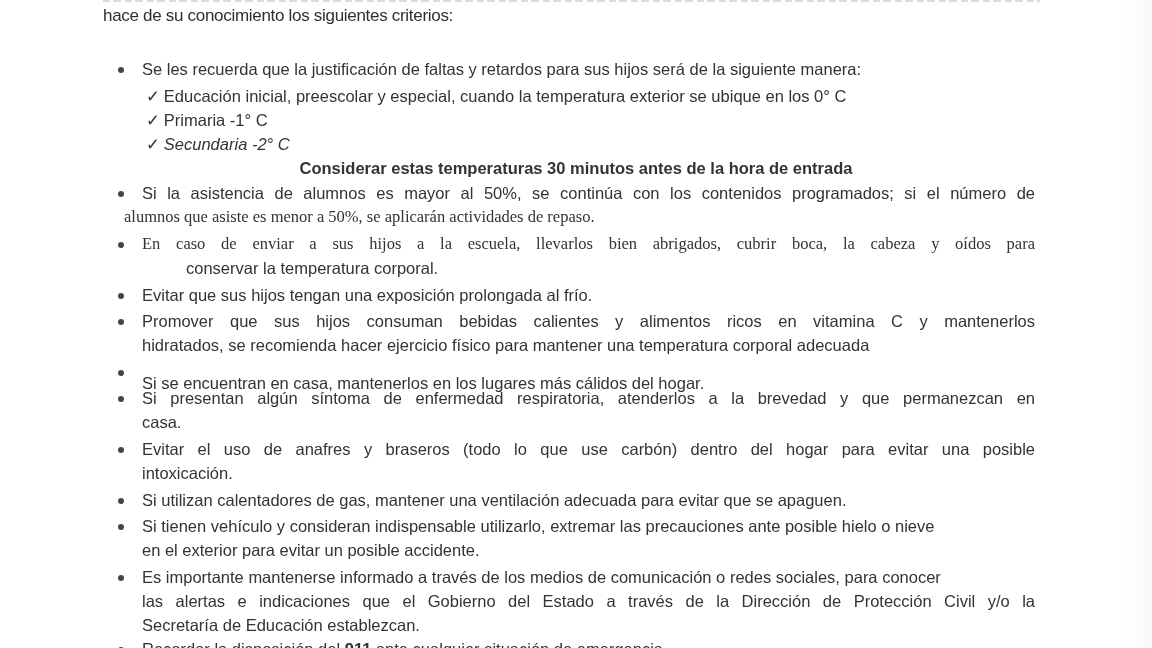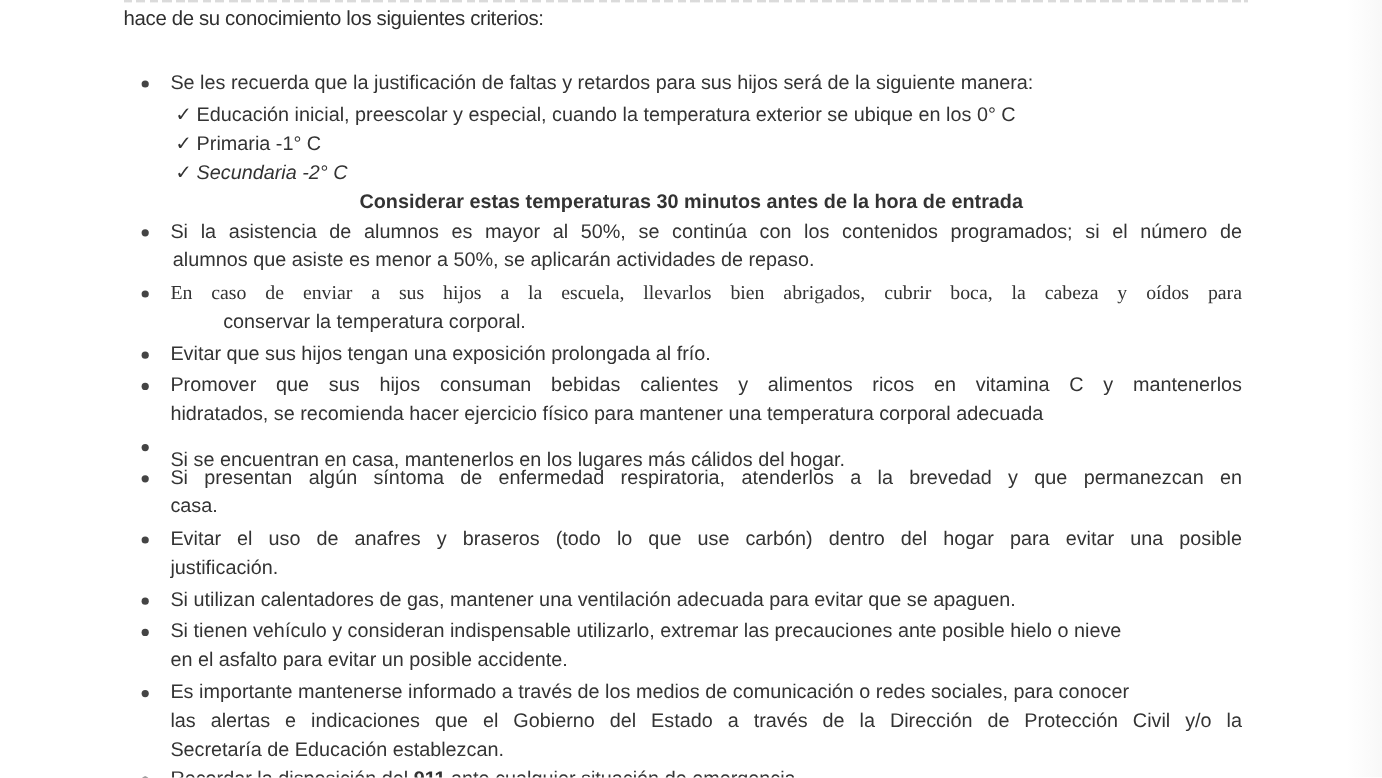--- a/index.html
+++ b/index.html
@@ -106,21 +106,21 @@
       <span class="check">✓</span><span>Primaria -1° C</span>
     </div>
     <div class="line" style="left:146px; top:133px;font-style:italic;">
       <span class="check">✓</span><span>Secundaria -2° C</span>
     </div>
 
     <div class="center-bold" style="top:157px;">Considerar estas temperaturas 30 minutos antes de la hora de entrada</div>
 
     <span class="bullet" style="left:118px; top:191px;"></span>
     <div class="line justify" style="left:142px; top:182px;">Si la asistencia de alumnos es mayor al 50%, se continúa con los contenidos programados; si el número de</div>
-    <div class="line" style="left:144px; top:206px;">alumnos que asiste es menor a 50%, se aplicarán actividades de repaso.</div>
+    <div class="line" style="left:124px; top:206px;font-family:Liberation Serif, serif;">alumnos que asiste es menor a 50%, se aplicarán actividades de repaso.</div>
 
     <span class="bullet" style="left:118px; top:242px;"></span>
     <div class="line justify" style="left:142px; top:233px;font-family:Liberation Serif, serif;">En caso de enviar a sus hijos a la escuela, llevarlos bien abrigados, cubrir boca, la cabeza y oídos para</div>
     <div class="line" style="left:142px; top:257px;margin-left:44px;">conservar la temperatura corporal.</div>
 
     <span class="bullet" style="left:118px; top:293px;"></span>
     <div class="line" style="left:142px; top:284px;">Evitar que sus hijos tengan una exposición prolongada al frío.</div>
 
     <span class="bullet" style="left:118px; top:319px;"></span>
     <div class="line justify" style="left:142px; top:310px;">Promover que sus hijos consuman bebidas calientes y alimentos ricos en vitamina C y mantenerlos</div>
@@ -128,28 +128,28 @@
 
     <span class="bullet" style="left:118px; top:370px;"></span>
     <div class="line" style="left:142px; top:361px;margin-top:11px;">Si se encuentran en casa, mantenerlos en los lugares más cálidos del hogar.</div>
 
     <span class="bullet" style="left:118px; top:396px;"></span>
     <div class="line justify" style="left:142px; top:387px;">Si presentan algún síntoma de enfermedad respiratoria, atenderlos a la brevedad y que permanezcan en</div>
     <div class="line" style="left:142px; top:411px;">casa.</div>
 
     <span class="bullet" style="left:118px; top:447px;"></span>
     <div class="line justify" style="left:142px; top:438px;">Evitar el uso de anafres y braseros (todo lo que use carbón) dentro del hogar para evitar una posible</div>
-    <div class="line" style="left:142px; top:462px;">justificación.</div>
+    <div class="line" style="left:142px; top:462px;">intoxicación.</div>
 
     <span class="bullet" style="left:118px; top:498px;"></span>
     <div class="line" style="left:142px; top:489px;">Si utilizan calentadores de gas, mantener una ventilación adecuada para evitar que se apaguen.</div>
 
     <span class="bullet" style="left:118px; top:524px;"></span>
     <div class="line" style="left:142px; top:515px;">Si tienen vehículo y consideran indispensable utilizarlo, extremar las precauciones ante posible hielo o nieve</div>
-    <div class="line" style="left:142px; top:539px;">en el asfalto para evitar un posible accidente.</div>
+    <div class="line" style="left:142px; top:539px;">en el exterior para evitar un posible accidente.</div>
 
     <span class="bullet" style="left:118px; top:575px;"></span>
     <div class="line" style="left:142px; top:566px;">Es importante mantenerse informado a través de los medios de comunicación o redes sociales, para conocer</div>
     <div class="line justify" style="left:142px; top:590px;">las alertas e indicaciones que el Gobierno del Estado a través de la Dirección de Protección Civil y/o la</div>
     <div class="line" style="left:142px; top:614px;">Secretaría de Educación establezcan.</div>
 
     <span class="bullet" style="left:118px; top:647px;"></span>
     <div class="line" style="left:142px; top:638px;">
       <span>Recordar la disposición del </span><b>911</b><span> ante cualquier situación de emergencia.</span>
     </div>

